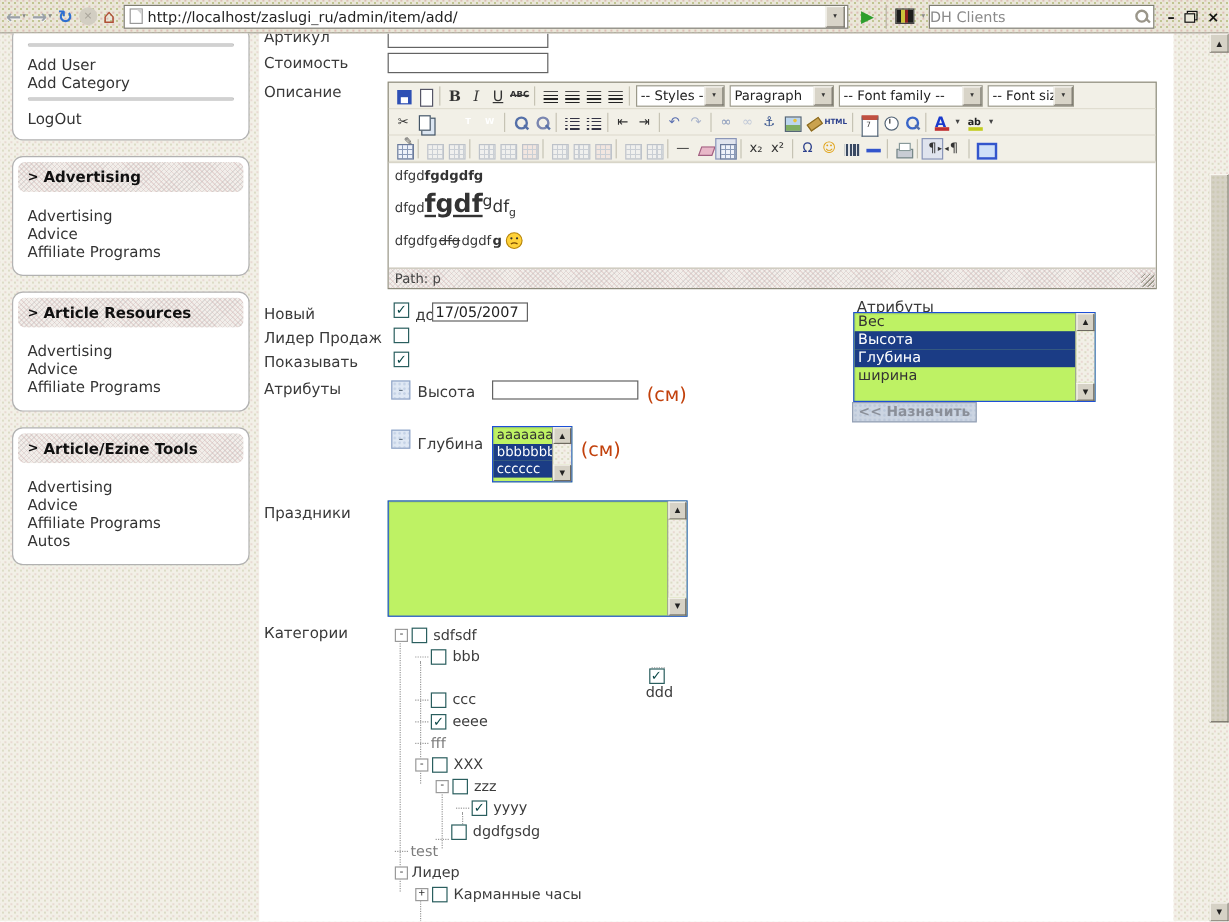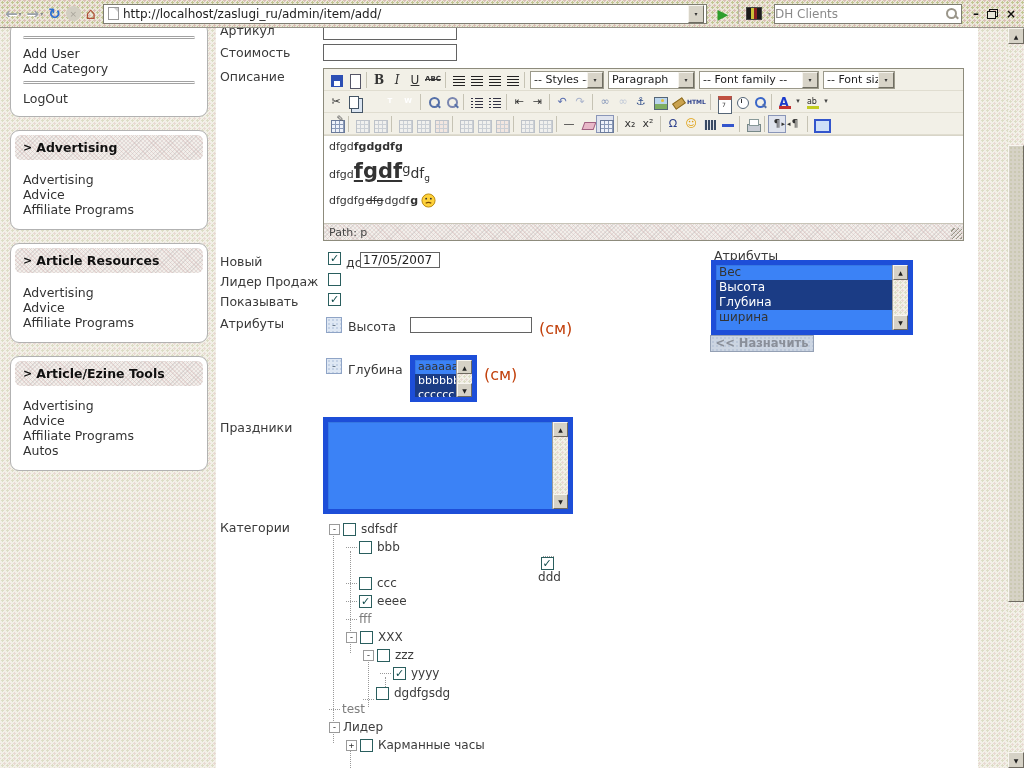--- a/index.html
+++ b/index.html
@@ -52,21 +52,21 @@
 
   
   .flabel{position:absolute;font-size:12.5px;color:#3a3a3a;white-space:nowrap}
   .tinput{position:absolute;border:1px solid #636363;background:#fff;font-size:12px;font-family:inherit;padding:0 2px;outline:none;color:#222}
   .cb{position:absolute;width:13px;height:13px;border:1px solid #2a5e5e;background:#fff;font:bold 11px/12px "DejaVu Sans",sans-serif;color:#0d4949;text-align:center;cursor:pointer}
   .cb.on::after{content:"✓"}
   .minusbtn{position:absolute;width:16px;height:16px;border:1px solid #8fa4c6;background-color:#dfe8f4;background-image:radial-gradient(#c4d2e6 1px,transparent 1.2px);background-size:4px 4px;color:#5a6a7a;font-size:11px;line-height:13px;text-align:center;cursor:pointer}
   .unit{position:absolute;font-size:16px;color:#c2410c}
 
   
-  .listbox{position:absolute;border:5px solid #1d4ed8;background:#3b82f6;display:flex;box-shadow:inset 1px 1px 0 rgba(0,0,0,.08)}
+  .listbox{position:absolute;border:1px solid #1d4ed8;background:#bef264;display:flex;box-shadow:inset 1px 1px 0 rgba(0,0,0,.08)}
   .opts{flex:1;overflow:hidden}
   .opt{padding-left:3px;white-space:nowrap;cursor:default}
   .opt.sel{background:#1b3c85;color:#fff}
   .lb-scroll{width:16px;flex:none;display:flex;flex-direction:column;border-left:1px solid #9a9a9a}
   .lb-track{flex:1}
   .sbtn{height:15px;background:#d6d2c6;border:1px solid;border-color:#f8f6f0 #6e6a60 #6e6a60 #f8f6f0;font-size:6px;display:flex;align-items:center;justify-content:center;color:#222;flex:none;cursor:pointer}
   .sbtn.sm{height:14px}
 
   
   .assignbtn{position:absolute;background-color:#ccd5e2;background-image:radial-gradient(#bcc8da 1px,transparent 1.2px);background-size:4px 4px;border:1px solid #94a0b4;color:#8a8f99;font-weight:bold;font-size:11.5px;text-align:center;line-height:15px;cursor:pointer}
@@ -101,21 +101,21 @@
   .c-img::before{content:"";position:absolute;left:3px;top:3px;width:12px;height:11px;border:1px solid #567;background:linear-gradient(to bottom,#bcd6ee 55%,#7fae62 55%)}
   .c-img::after{content:"";position:absolute;left:10px;top:5px;width:3px;height:3px;border-radius:50%;background:#e8c23a}
   .c-brush::before{content:"";position:absolute;left:4px;top:6px;width:10px;height:5px;background:#caa24e;border:1px solid #8a6a20;transform:rotate(-35deg)}
   .c-html{font-size:6px;font-weight:bold;color:#2b3f8c}
   .c-cal::before{content:"";position:absolute;left:3px;top:2px;width:12px;height:13px;background:#fff;border:1px solid #567;border-top:4px solid #c05040}
   .c-cal::after{content:"7";position:absolute;left:7px;top:8px;font-size:6px;color:#333}
   .c-clock::before{content:"";position:absolute;left:4px;top:3px;width:10px;height:10px;border:1px solid #567;border-radius:50%;background:#fff}
   .c-clock::after{content:"";position:absolute;left:8px;top:5px;width:1px;height:4px;background:#333}
   .c-fore{font-weight:bold;color:#1a3acc;font-size:12px}
   .c-fore::after{content:"";position:absolute;left:3px;bottom:1px;width:12px;height:3px;background:#c03030}
-  .c-back{font-size:8px;font-weight:normal;color:#222}
+  .c-back{font-size:8px;font-weight:bold;color:#222}
   .c-back::after{content:"";position:absolute;left:3px;bottom:1px;width:12px;height:3px;background:#c2cc20}
   .c-dd{min-width:10px;font-size:7px;color:#444}
   .c-grid::before{content:"";position:absolute;left:3px;top:4px;width:12px;height:11px;border:1px solid #6a7a9a;background:repeating-linear-gradient(to right,transparent 0 3px,#8a9ab8 3px 4px),repeating-linear-gradient(to bottom,transparent 0 3px,#8a9ab8 3px 4px),#eef2fa}
   .c-pink::before{background-color:#f4d6d6}
   .c-tblnew::after{content:"✎";position:absolute;right:0;top:-1px;font-size:9px;color:#555}
   .c-eraser::before{content:"";position:absolute;left:4px;top:6px;width:10px;height:6px;background:#e8b8c8;border:1px solid #a06080;transform:skewX(-20deg)}
   .c-film::before{content:"";position:absolute;left:3px;top:4px;width:12px;height:10px;background:#3a4a62}
   .c-film::after{content:"";position:absolute;left:3px;top:4px;width:12px;height:10px;background:repeating-linear-gradient(to right,rgba(255,255,255,.85) 0 1px,transparent 1px 3px)}
   .c-advhr::before{content:"";position:absolute;left:3px;top:8px;width:12px;height:3px;background:#3355cc}
   .c-print::before{content:"";position:absolute;left:3px;top:8px;width:12px;height:6px;background:#c8ccd4;border:1px solid #788}

